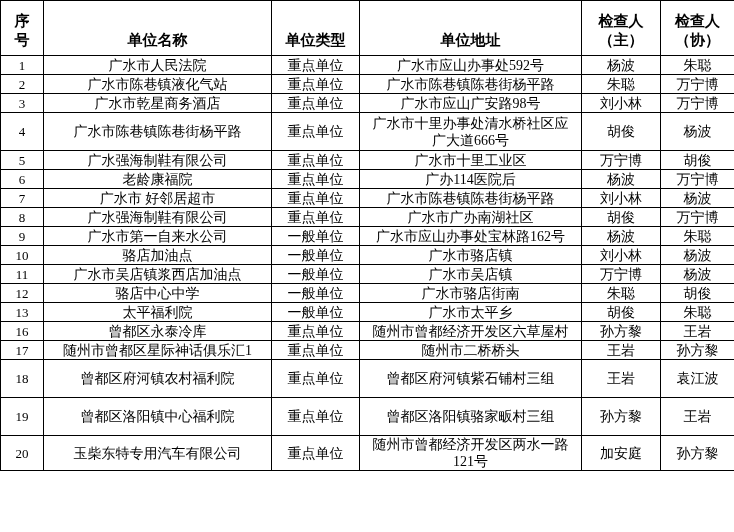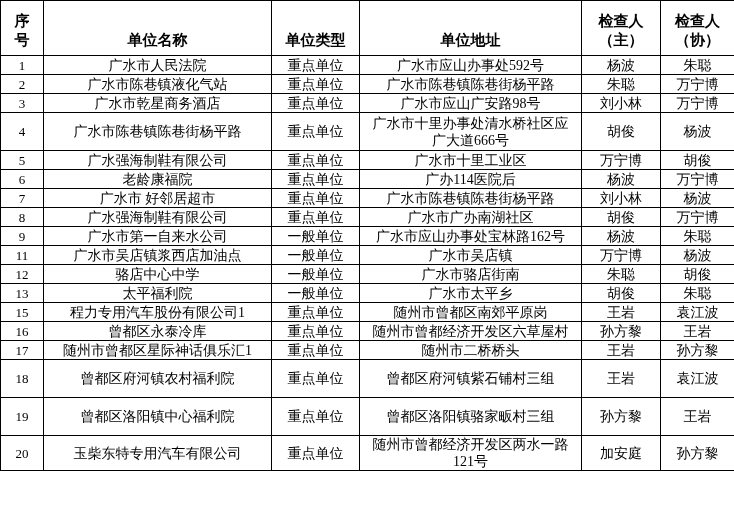--- a/index.html
+++ b/index.html
@@ -152,20 +152,28 @@
       </tr>
       <tr>
         <td>9</td>
         <td>广水市第一自来水公司</td>
         <td>一般单位</td>
         <td>广水市应山办事处宝林路162号</td>
         <td>杨波</td>
         <td>朱聪</td>
       </tr>
       <tr>
+        <td>10</td>
+        <td>骆店加油点</td>
+        <td>一般单位</td>
+        <td>广水市骆店镇</td>
+        <td>刘小林</td>
+        <td>杨波</td>
+      </tr>
+      <tr>
         <td>11</td>
         <td>广水市吴店镇浆西店加油点</td>
         <td>一般单位</td>
         <td>广水市吴店镇</td>
         <td>万宁博</td>
         <td>杨波</td>
       </tr>
       <tr>
         <td>12</td>
         <td>骆店中心中学</td>
@@ -174,28 +182,20 @@
         <td>朱聪</td>
         <td>胡俊</td>
       </tr>
       <tr>
         <td>13</td>
         <td>太平福利院</td>
         <td>一般单位</td>
         <td>广水市太平乡</td>
         <td>胡俊</td>
         <td>朱聪</td>
-      </tr>
-      <tr>
-        <td>15</td>
-        <td>程力专用汽车股份有限公司1</td>
-        <td>重点单位</td>
-        <td>随州市曾都区南郊平原岗</td>
-        <td>王岩</td>
-        <td>袁江波</td>
       </tr>
       <tr>
         <td>16</td>
         <td>曾都区永泰冷库</td>
         <td>重点单位</td>
         <td>随州市曾都经济开发区六草屋村</td>
         <td>孙方黎</td>
         <td>王岩</td>
       </tr>
       <tr>

